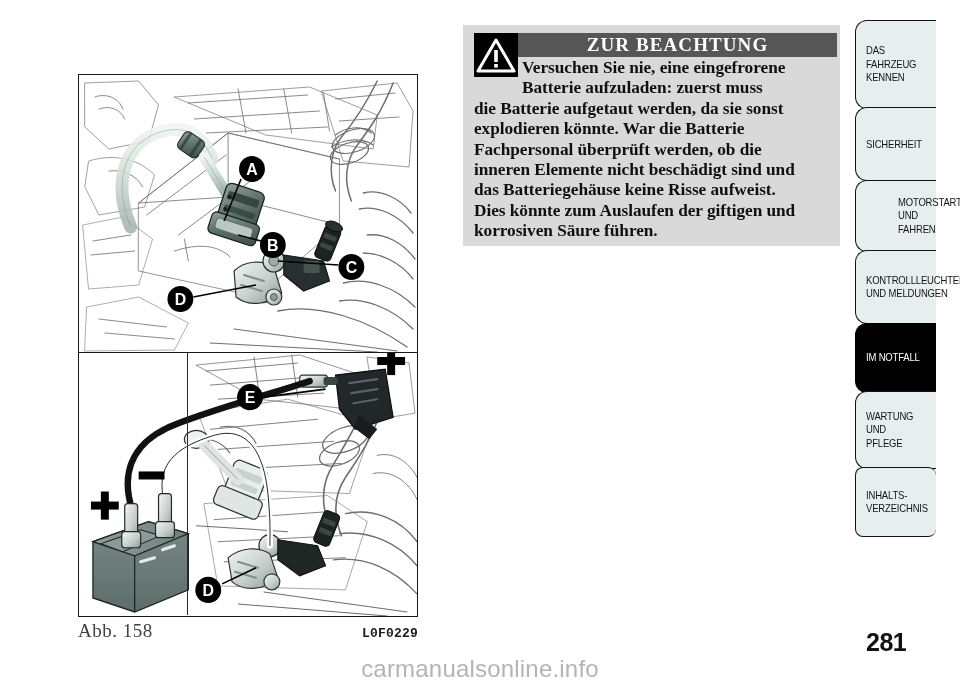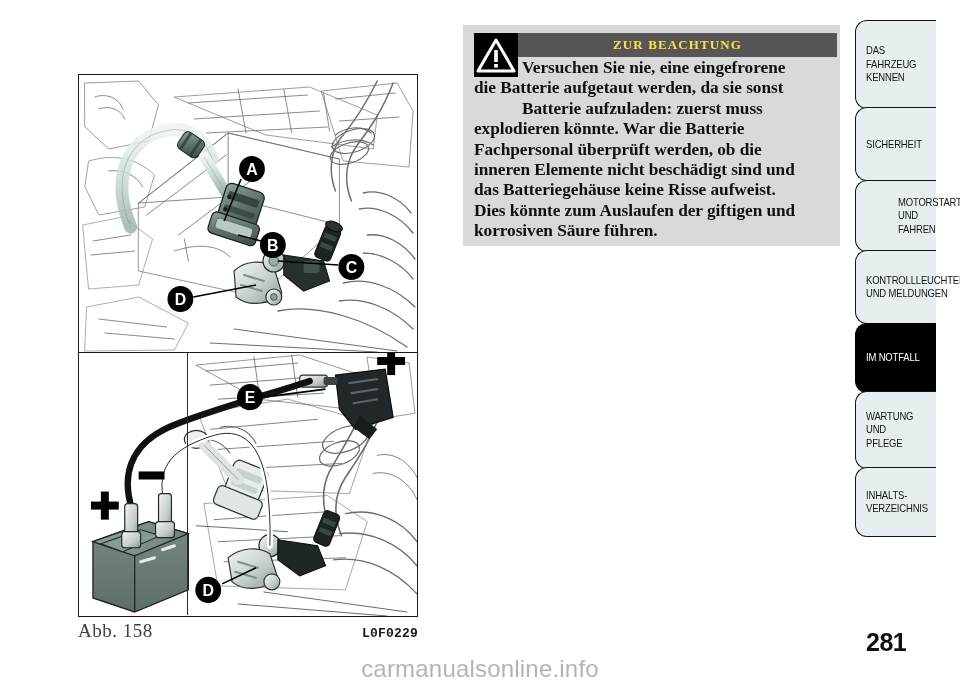--- a/index.html
+++ b/index.html
@@ -85,24 +85,24 @@
     left: 55px;
     top: 8px;
     right: 3px;
     height: 24px;
     background: #565656;
     display: flex;
     align-items: center;
     justify-content: center;
   }
   #warning-title {
-    color: #fde047;
+    color: #ffffff;
     font-family: "Liberation Serif", serif;
     font-weight: bold;
-    font-size: 13px;
+    font-size: 19px;
     letter-spacing: 1.1px;
   }
   #warning-text {
     position: absolute;
     left: 11px;
     top: 33px;
     right: 5px;
     font-family: "Liberation Serif", serif;
     font-weight: bold;
     font-size: 17.3px;
@@ -464,22 +464,22 @@
       <path d="M22 7 L40 38 L4 38 Z" fill="none" stroke="#ffffff" stroke-width="3" stroke-linejoin="round"></path>
       <rect x="20.2" y="17" width="3.6" height="12" fill="#ffffff"></rect>
       <rect x="20.2" y="31" width="3.6" height="3.6" fill="#ffffff"></rect>
     </svg>
   </div>
   <div id="warning-header-bar">
     <span id="warning-title">ZUR BEACHTUNG</span>
   </div>
   <div id="warning-text">
       <span class="ln indent-1">Versuchen Sie nie, eine eingefrorene</span>
+      <span class="ln indent-2">Batterie aufzuladen: zuerst muss</span>
       <span class="ln">die Batterie aufgetaut werden, da sie sonst</span>
-      <span class="ln indent-2">Batterie aufzuladen: zuerst muss</span>
       <span class="ln">explodieren könnte. War die Batterie</span>
       <span class="ln">Fachpersonal überprüft werden, ob die</span>
       <span class="ln">inneren Elemente nicht beschädigt sind und</span>
       <span class="ln">das Batteriegehäuse keine Risse aufweist.</span>
       <span class="ln">Dies könnte zum Auslaufen der giftigen und</span>
       <span class="ln">korrosiven Säure führen.</span>
     </div>
 </div>
 
 <div id="sidebar">
@@ -498,20 +498,20 @@
       <span class="sidebar-tab-label">KONTROLLLEUCHTEN
 UND MELDUNGEN</span>
     </div>
     <div class="sidebar-tab active" style="height: 70px; text-decoration: underline;">
       <span class="sidebar-tab-label">IM NOTFALL</span>
     </div>
     <div class="sidebar-tab" style="height: 78px;">
       <span class="sidebar-tab-label">WARTUNG UND
 PFLEGE</span>
     </div>
-    <div class="sidebar-tab" style="height: 70px;">
+    <div class="sidebar-tab" style="height: 70px; border-radius: 8px;">
       <span class="sidebar-tab-label">INHALTS-
 VERZEICHNIS</span>
     </div>
   </div>
 
 <div id="page-number">281</div>
 <div id="watermark">carmanualsonline.info</div>
 
 </body></html>

